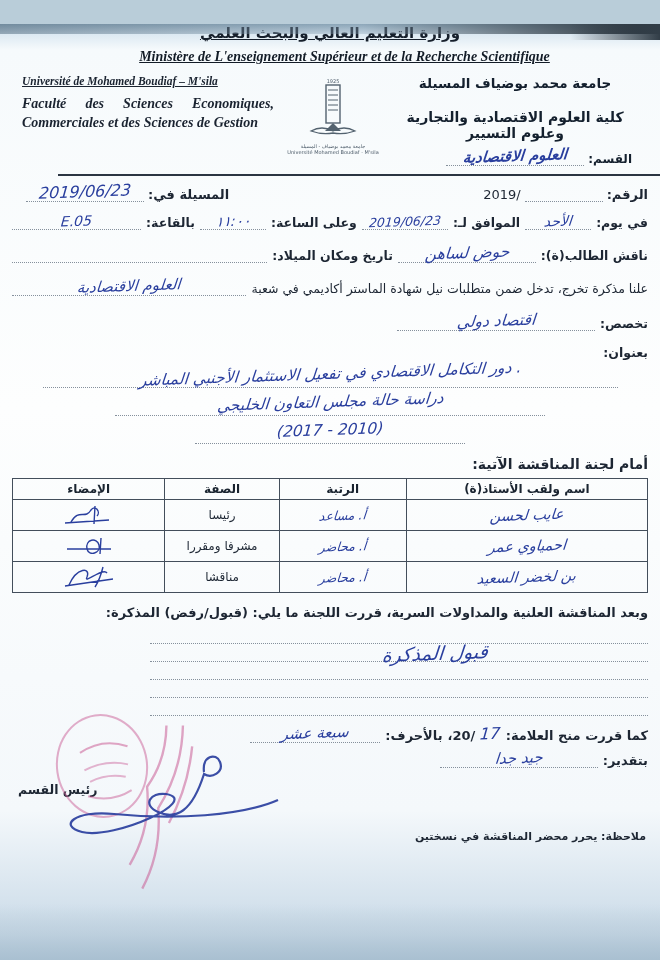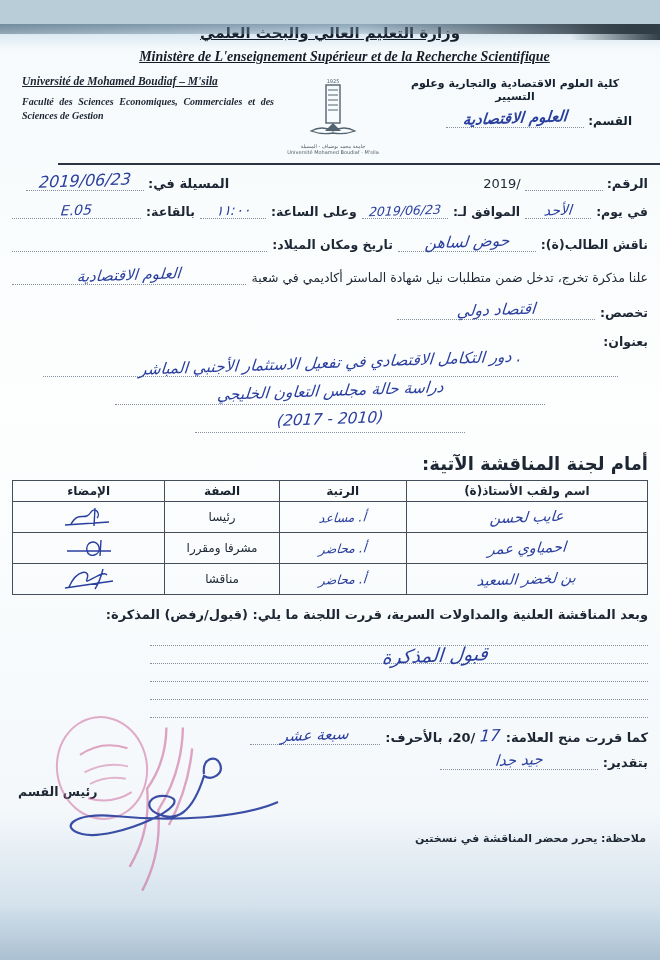--- a/index.html
+++ b/index.html
@@ -13,26 +13,26 @@
   .corner-shade{position:absolute;top:0;right:0;width:90px;height:16px;
     background:linear-gradient(to left,#313d47,rgba(49,61,71,0));}
   
   .h-ar{margin-top:24px;text-align:center;font-weight:bold;font-size:15px;
     text-decoration:underline;color:#161f2b;}
   .h-fr{margin-top:7px;text-align:center;font-weight:bold;font-style:italic;
     font-size:14px;font-family:"Liberation Serif",serif;text-decoration:underline;color:#131c27;padding-left:29px;}
   .org-row{display:flex;margin-top:10px;padding:0 22px;align-items:flex-start;}
   .org-left{width:252px;font-family:"Liberation Serif",serif;font-style:italic;font-weight:bold;color:#1a2330;}
   .uni-fr{font-size:11.5px;text-decoration:underline;}
-  .fac-fr{font-size:10px;margin-top:8px;text-align:justify;line-height:1.35;}
+  .fac-fr{font-size:14px;margin-top:8px;text-align:justify;line-height:1.35;}
   .org-logo{width:118px;display:flex;flex-direction:column;align-items:center;margin-top:2px;}
   .logo-cap{font-size:5px;color:#4b5a68;text-align:center;line-height:1.2;}
   .org-right{flex:1;direction:rtl;text-align:center;color:#14202e;}
   .uni-ar{font-size:13.5px;font-weight:bold;}
-  .fac-ar{font-size:11px;font-weight:bold;margin-top:2px;}
+  .fac-ar{font-size:14px;font-weight:bold;margin-top:18px;}
   .dept-line{display:flex;direction:rtl;align-items:flex-end;gap:4px;margin-top:6px;padding-right:6px;font-size:12px;font-weight:bold;}
   .divider{margin:8px 0 0 58px;border-top:2.5px solid #2b3542;}
   
   .line{display:flex;direction:rtl;align-items:flex-end;gap:5px;padding:0 12px;
         font-size:12.5px;margin-top:11px;}
   .lbl{font-weight:bold;white-space:nowrap;}
   .blank{border-bottom:1.5px dotted #85909c;min-width:42px;text-align:center;padding:0 4px;}
   .blank.fill{flex:1;}
   .hw{color:#2a3f9e;font-style:italic;display:inline-block;
       transform:rotate(-2deg) skewX(-7deg);font-size:14px;}
@@ -93,20 +93,21 @@
         <line x1="23" y1="23" x2="33" y2="23" stroke="#53626f" stroke-width="1"></line>
         <line x1="23" y1="28" x2="33" y2="28" stroke="#53626f" stroke-width="1"></line>
         <line x1="23" y1="33" x2="33" y2="33" stroke="#53626f" stroke-width="1"></line>
         <path d="M28 46 L20 54 H36 Z" fill="#53626f"></path>
         <path d="M6 54 Q17 48 28 54 Q39 48 50 54 Q39 58 28 56 Q17 58 6 54 Z" fill="none" stroke="#53626f" stroke-width="1.3"></path>
       </svg>
       <div class="logo-cap">جامعة محمد بوضياف - المسيلة</div>
       <div class="logo-cap">Université Mohamed Boudiaf - M'sila</div>
     </div>
     <div class="org-right">
+      <div class="uni-ar">جامعة محمد بوضياف المسيلة</div>
       <div class="fac-ar">كلية العلوم الاقتصادية والتجارية وعلوم التسيير</div>
       <div class="dept-line">
         <span class="lbl">القسم:</span>
         <span class="blank" style="min-width:130px;"><span class="hw" style="font-size:15px;">العلوم الاقتصادية</span></span>
       </div>
     </div>
   </div>
 
   <div class="divider"></div>
 
@@ -151,21 +152,21 @@
     <span class="blank" style="min-width:190px;"><span class="hw" style="font-size:15.5px;">اقتصاد دولي</span></span>
   </div>
 
   <div class="line" style="margin-top:14px;">
     <span class="lbl">بعنوان:</span>
   </div>
   <div class="title-line" style="width:575px;"><span class="hw">دور التكامل الاقتصادي في تفعيل الاستثمار الأجنبي المباشر .</span></div>
   <div class="title-line" style="width:430px;"><span class="hw">دراسة حالة مجلس التعاون الخليجي</span></div>
   <div class="title-line" style="width:270px;"><span class="hw ltr">(2017 - 2010)</span></div>
 
-  <div class="line" style="margin-top:20px;font-size:18px;">
+  <div class="line" style="margin-top:12px;font-size:14px;">
     <span class="lbl">أمام لجنة المناقشة الآتية:</span>
   </div>
 
   <table>
     <tbody>
         <tr>
       <th style="width:38%;">اسم ولقب الأستاذ(ة)</th>
       <th style="width:20%;">الرتبة</th>
       <th style="width:18%;">الصفة</th>
       <th style="width:24%;">الإمضاء</th>

